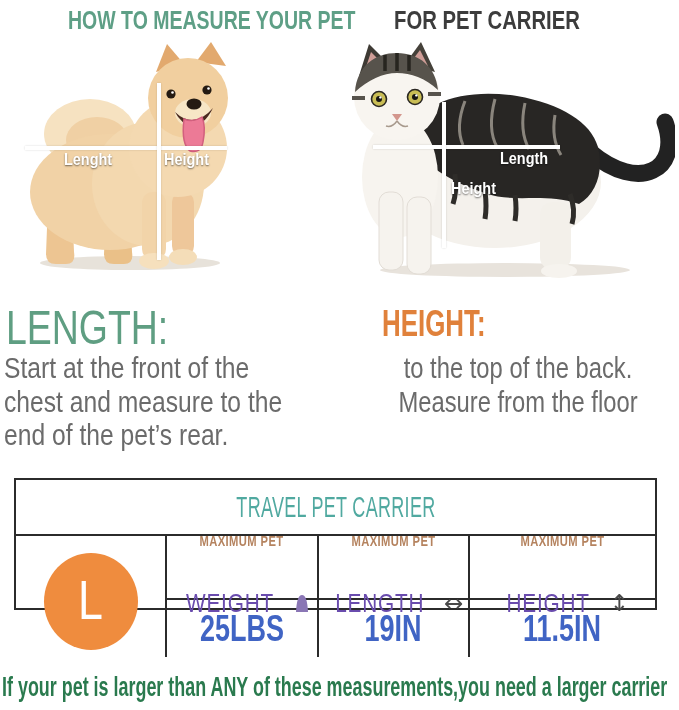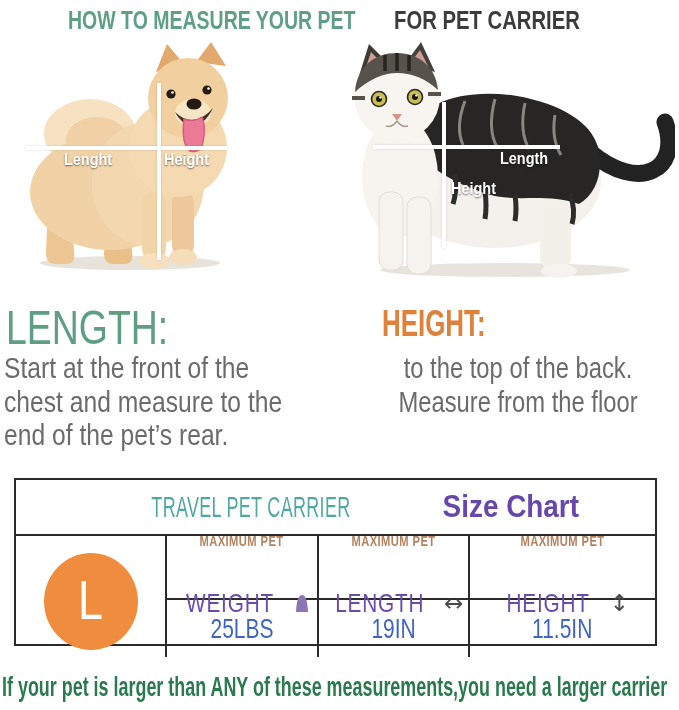--- a/index.html
+++ b/index.html
@@ -35,21 +35,21 @@
   .sec-height-h .cx{transform:scaleX(.72);}
   .para{font-size:29px;line-height:33.5px;color:#6b6b6b;font-weight:400;}
   .para span{display:block;}
   .para-length{left:4px;top:352px;}
   .para-length .cx{transform:scaleX(.85);}
   .para-height{left:372px;top:352px;width:292px;text-align:center;}
   .para-height .cxc{transform:scaleX(.82);}
 
   
   .size-table{
-    left:14px;top:478px;width:643px;height:168px;background:#fff;
+    left:14px;top:478px;width:643px;height:132px;background:#fff;
     border:2px solid #2b2b2b;box-sizing:border-box;text-align:right;
   }
   .title-row{
     height:56px;border-bottom:2px solid #2b2b2b;box-sizing:border-box;
     display:flex;align-items:center;justify-content:center;gap:18px;
   }
   .brand{font-size:30px;font-weight:400;color:#50a9a0;letter-spacing:.5px;}
   .brand .cxc{transform:scaleX(.6);}
   .chart-title{font-size:31px;font-weight:700;color:#6747ab;}
   .chart-title .cxc{transform:scaleX(.9);}
@@ -75,21 +75,21 @@
   .kicker{font-size:14px;font-weight:700;color:#b5835f;letter-spacing:.5px;}
   .kicker .cxc{transform:scaleX(.8);}
   .lblrow{display:flex;align-items:center;gap:9px;margin-top:37px;}
   .collbl{font-size:26px;font-weight:400;color:#6a4cae;letter-spacing:1px;}
   .collbl .cxc{transform:scaleX(.8);}
   .arrow-ic{font-size:23px;color:#4a4a4a;font-family:"DejaVu Sans",sans-serif;line-height:1;}
   .vcell{
     border-right:2px solid #2b2b2b;box-sizing:border-box;
     display:flex;align-items:center;justify-content:center;
   }
-  .val{font-size:28px;font-weight:400;color:#4064c4;}
+  .val{font-size:36px;font-weight:700;color:#4064c4;}
   .val .cxc{transform:scaleX(.75);}
 
   
   .footer-note{left:2px;top:671px;font-size:28px;font-weight:700;color:#2a7a4e;}
   .footer-note .cx{transform:scaleX(.64);}
 </style>
 </head>
 <body>
 
 <div class="page">
@@ -206,21 +206,20 @@
         <span class="cxc">to the top of the back.</span>
       </span>
     <span>
         <span class="cxc">Measure from the floor</span>
       </span>
   </div>
 
   <div class="abs size-table">
     <div class="title-row">
       <span class="brand"><span class="cxc">TRAVEL PET CARRIER</span></span>
-      <span class="chart-title"><span class="cxc">Size Chart</span></span>
     </div>
     <div class="tbody">
       <div class="lcell">
         <div class="size-circle">
           <span class="glyph">L</span>
         </div>
       </div>
 
       <div class="hcell">
         <span class="kicker"><span class="cxc">MAXIMUM PET</span></span>

